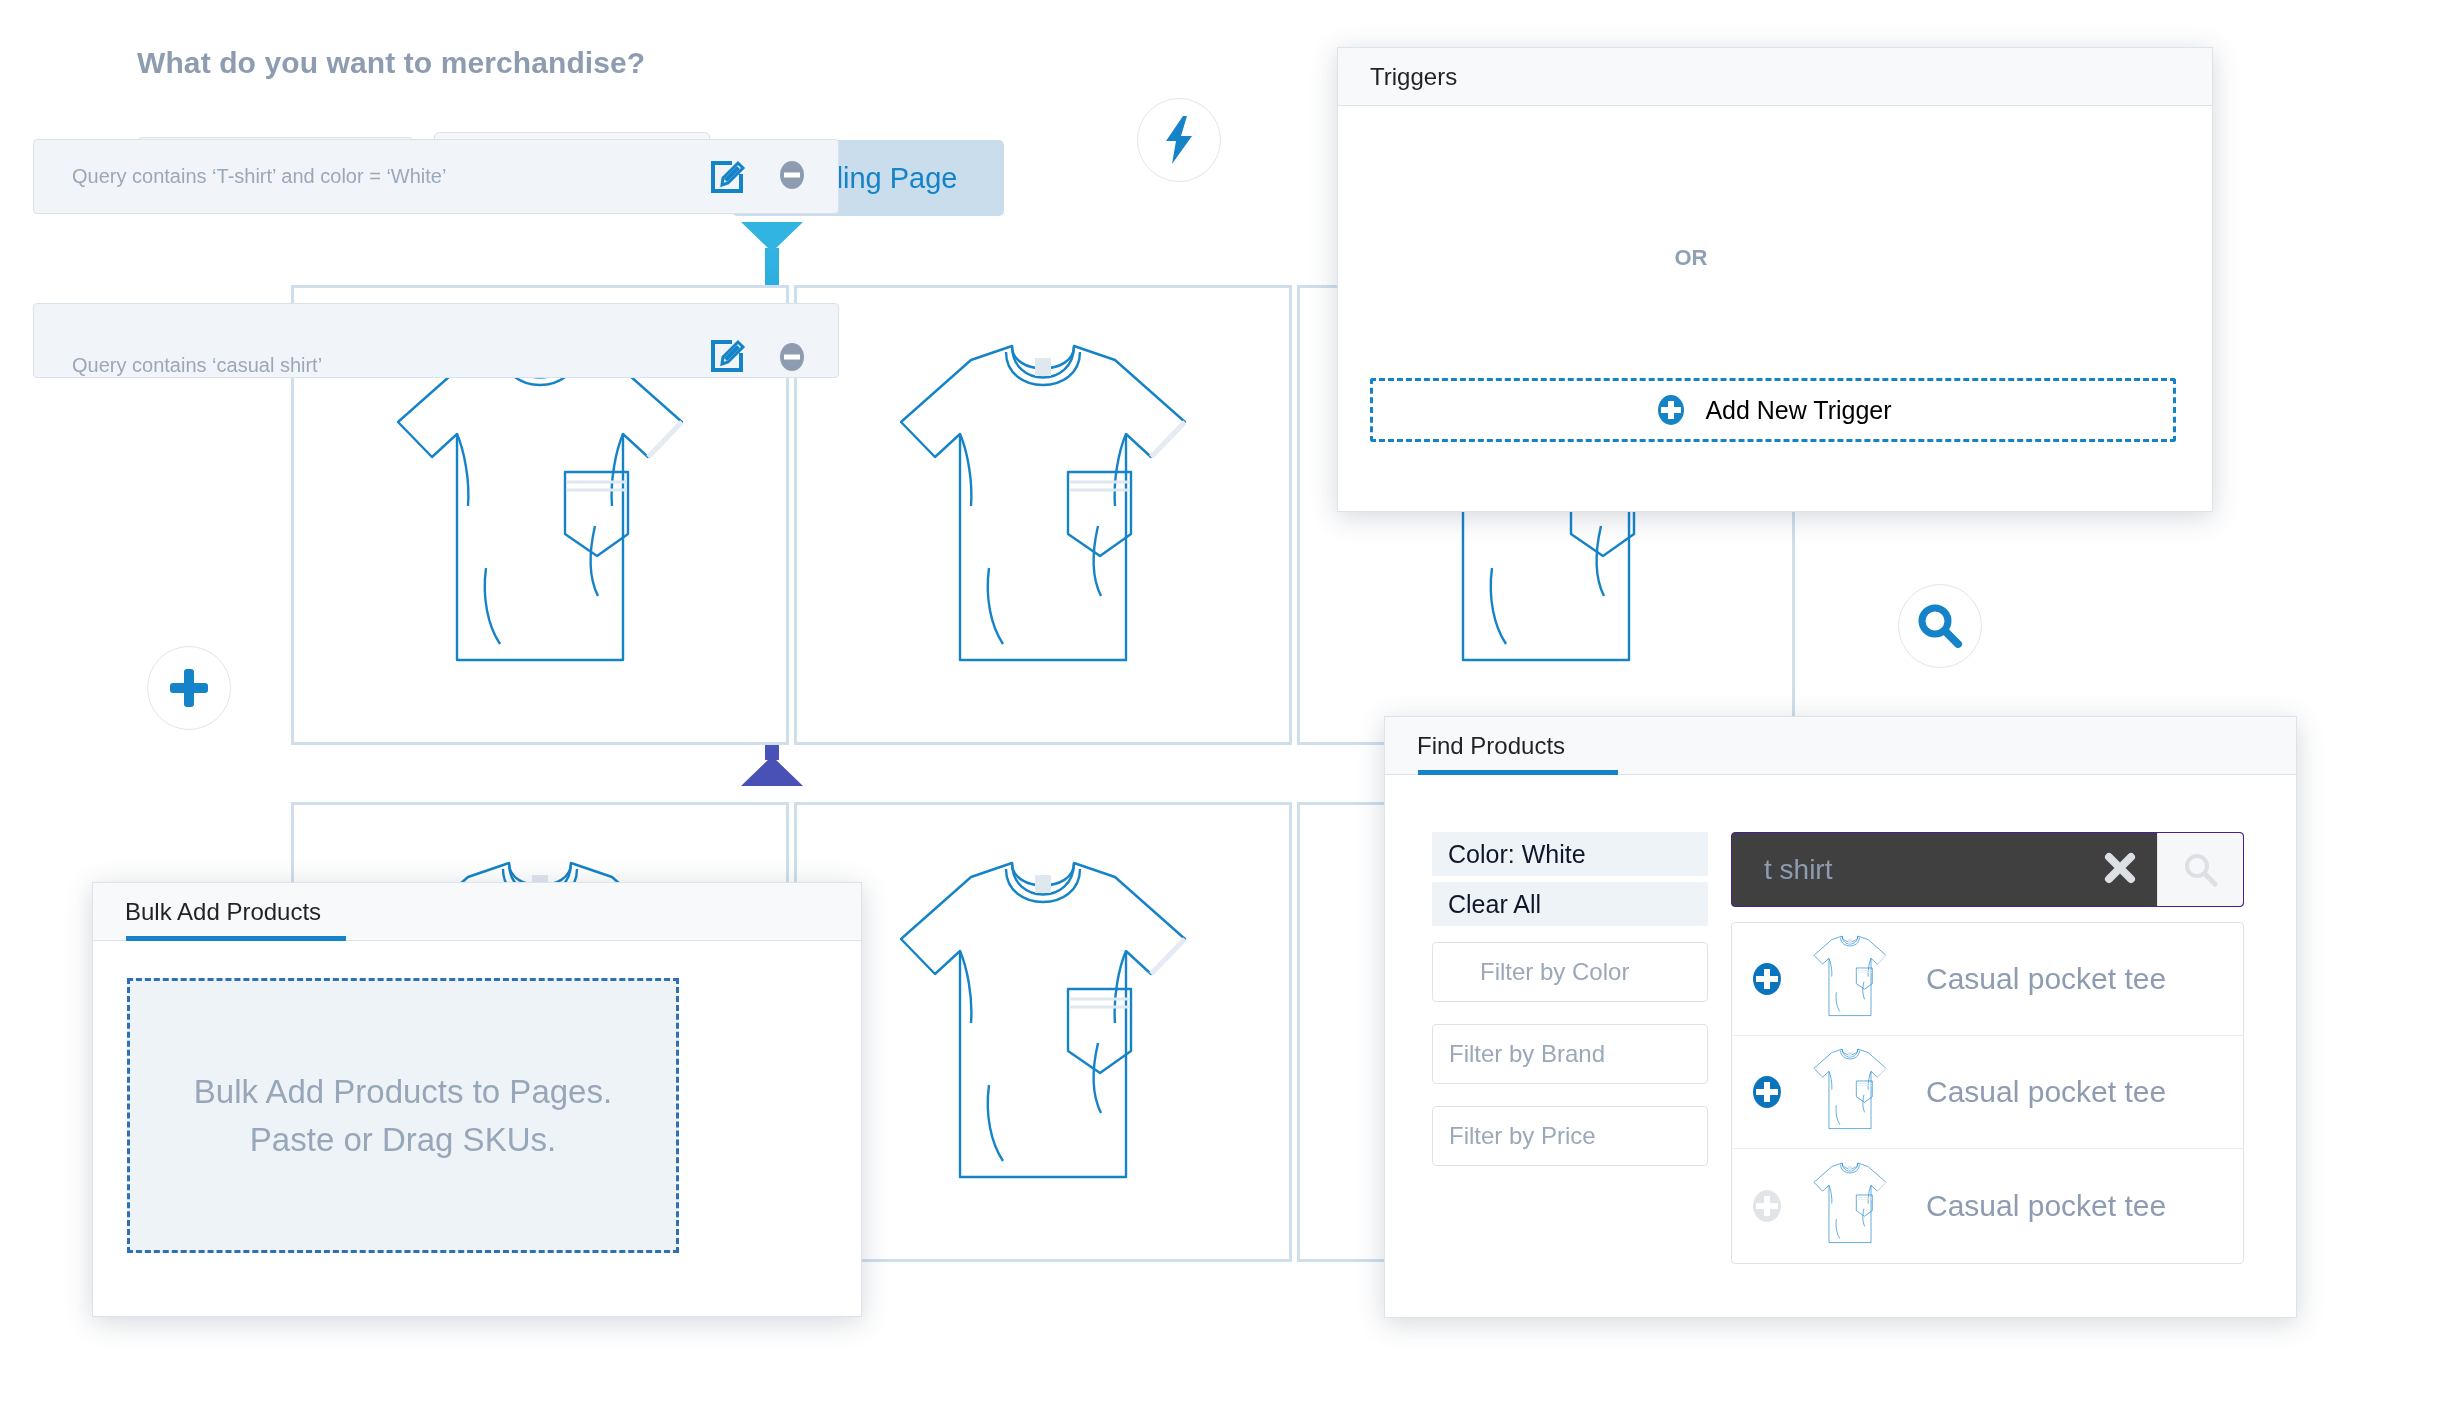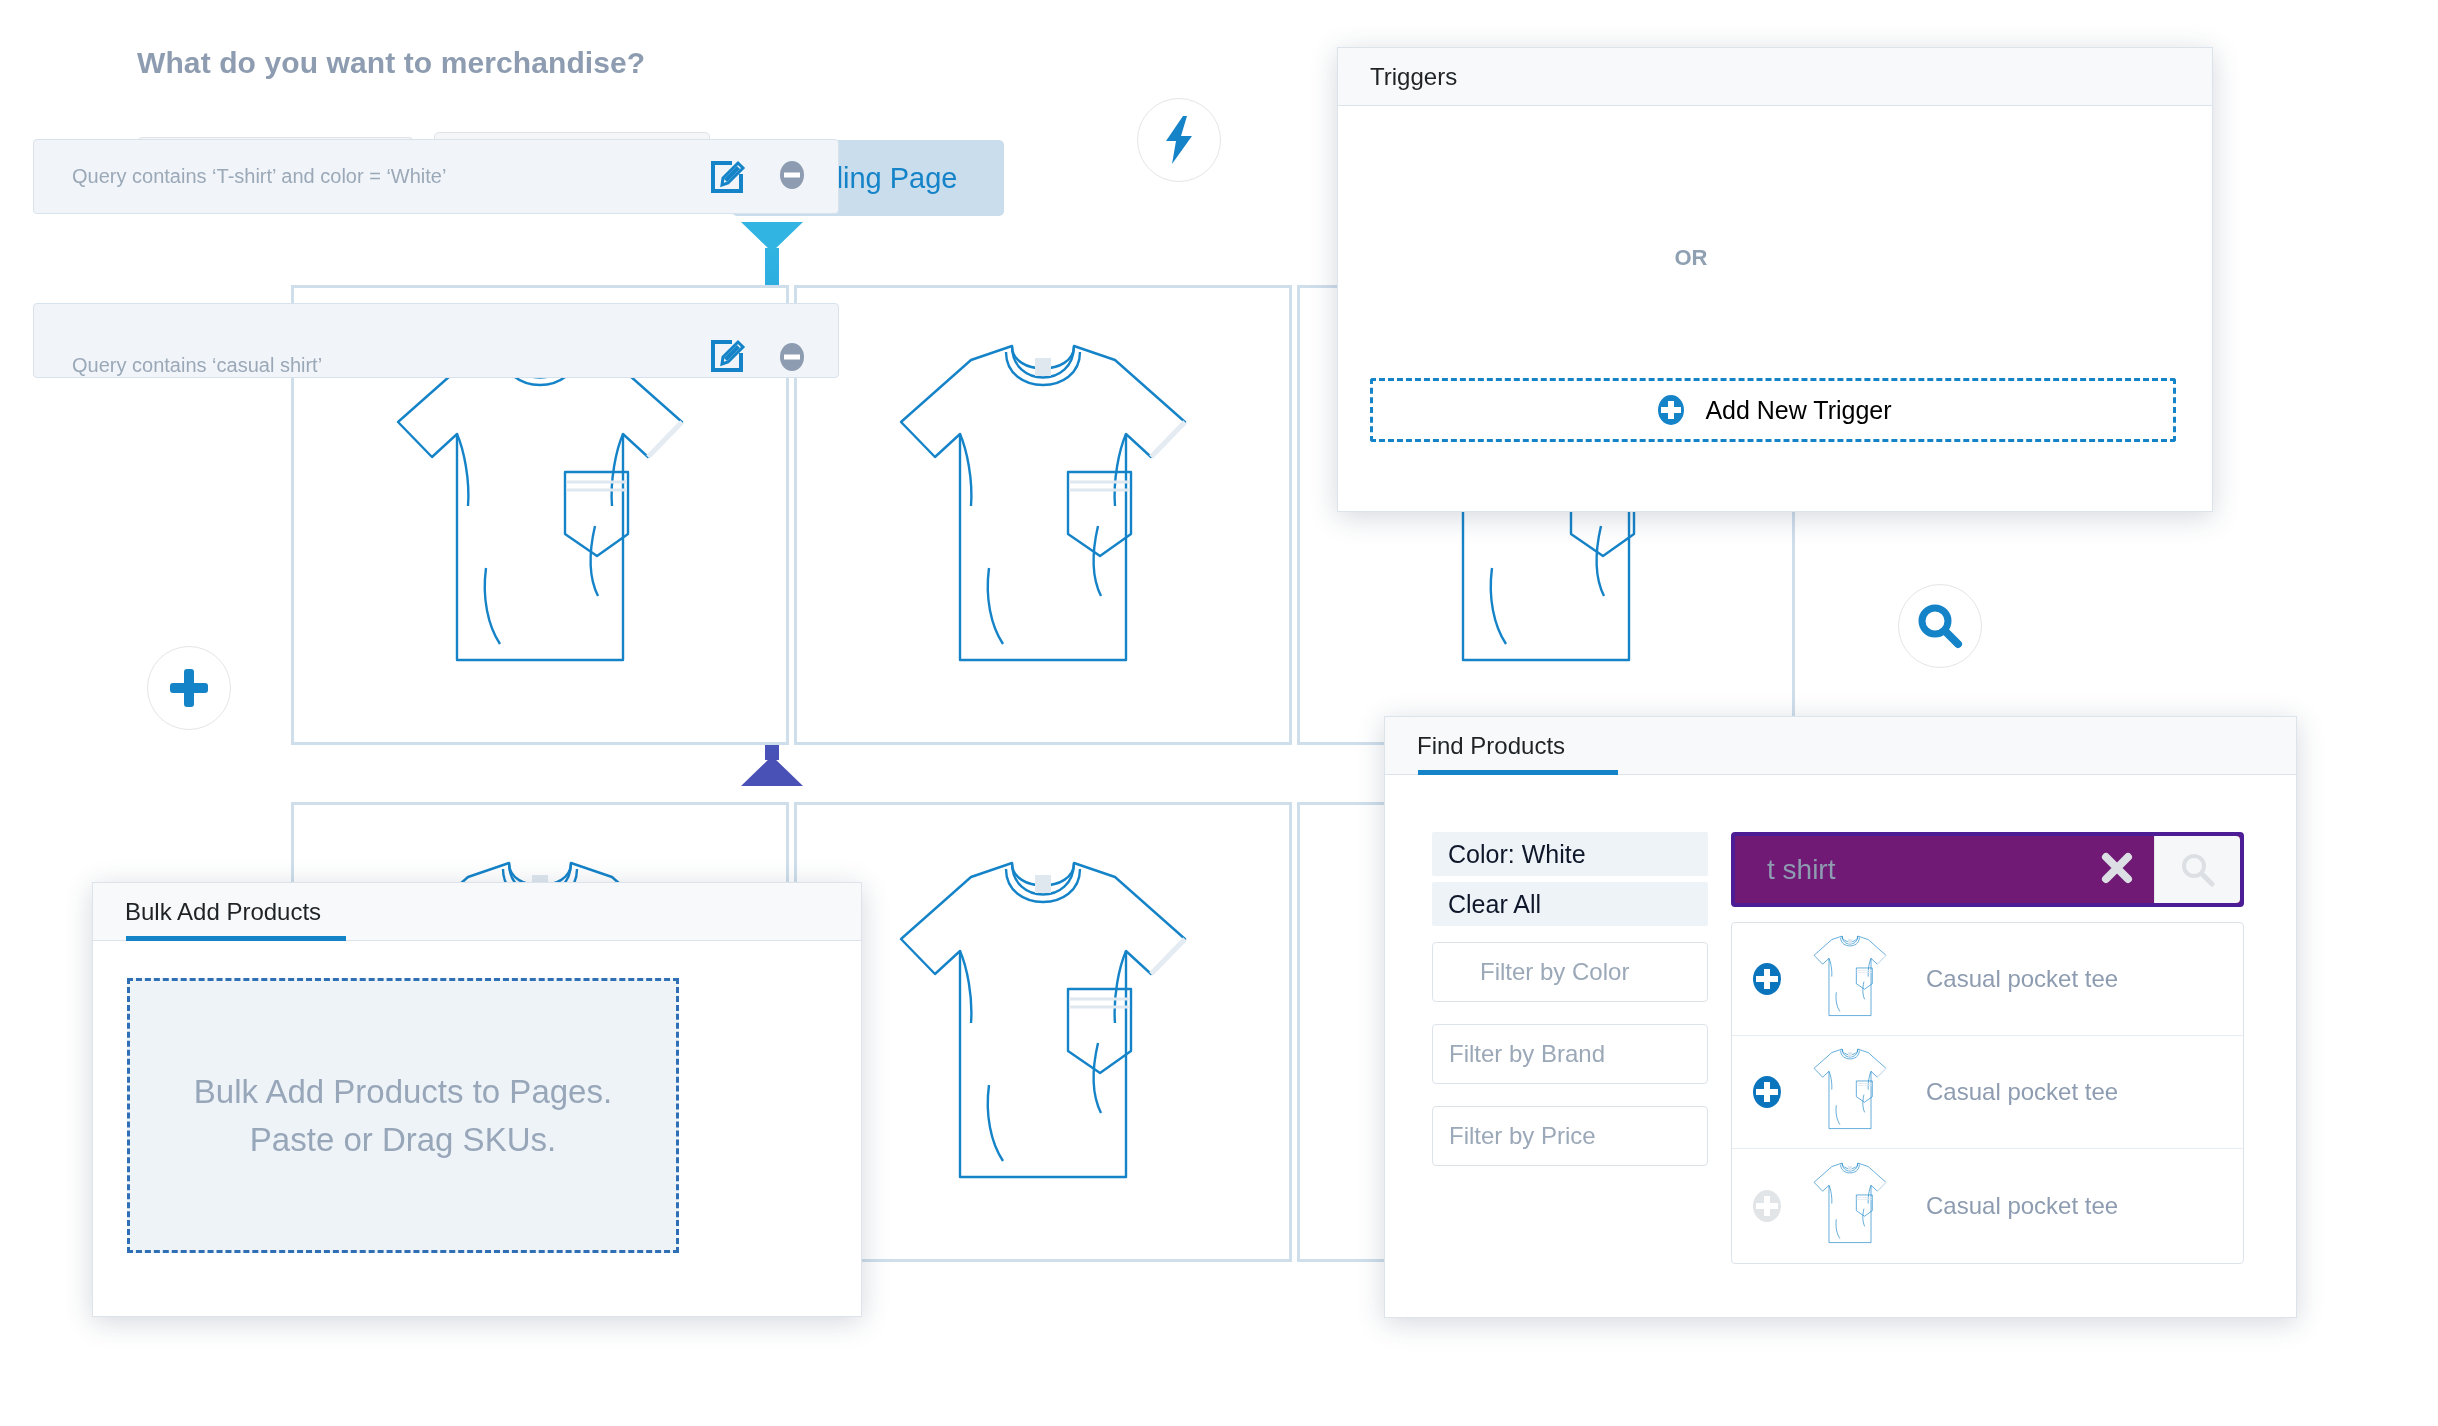--- a/index.html
+++ b/index.html
@@ -126,21 +126,21 @@
   .chip span{font-size:25px;color:#0f172a;margin-left:16px;}
   .filter-box{
     position:absolute;left:1432px;width:276px;height:60px;
     background:#fff;border:1px solid #dde3ea;border-radius:4px;box-sizing:border-box;
     display:flex;align-items:center;
   }
   .filter-box span{font-size:24px;color:#9aa8b8;margin-left:16px;}
 
   .search-wrap{
     position:absolute;left:1731px;top:832px;width:513px;height:75px;
-    border:4px solid #4c1d95;border-radius:4px;background:#701a75;
+    border:1px solid #4c1d95;border-radius:4px;background:#404040;
     display:flex;align-items:center;box-sizing:border-box;
   }
   .search-val{font-size:28px;color:#8d9cb0;margin-left:32px;flex:1;}
   .search-clear{margin-right:20px;}
   .search-go{
     width:86px;height:100%;background:#f5f7f9;border-left:1px solid #e3e7ec;
     display:flex;align-items:center;justify-content:center;box-sizing:border-box;
     border-radius:0 4px 4px 0;
   }
   .results{
@@ -148,21 +148,21 @@
     border:1px solid #dde3ea;border-radius:4px;background:#fff;box-sizing:border-box;
     overflow:hidden;
   }
   .result-row{
     height:113px;display:flex;align-items:center;
     border-bottom:1px solid #e7ecf1;box-sizing:border-box;
   }
   .result-row:last-child{border-bottom:none;}
   .result-add{width:70px;display:flex;align-items:center;justify-content:center;}
   .result-thumb{width:96px;display:flex;align-items:center;justify-content:center;}
-  .result-name{font-size:24px;color:#8d9cb0;margin-left:28px;}
+  .result-name{font-size:30px;color:#8d9cb0;margin-left:28px;}
 </style>
 </head>
 <body>
 
 <div class="stage">
 
   <div class="headline">What do you want to merchandise?</div>
 
   <div class="seg seg-search">Search</div>
   <div class="seg seg-category">Category</div>

